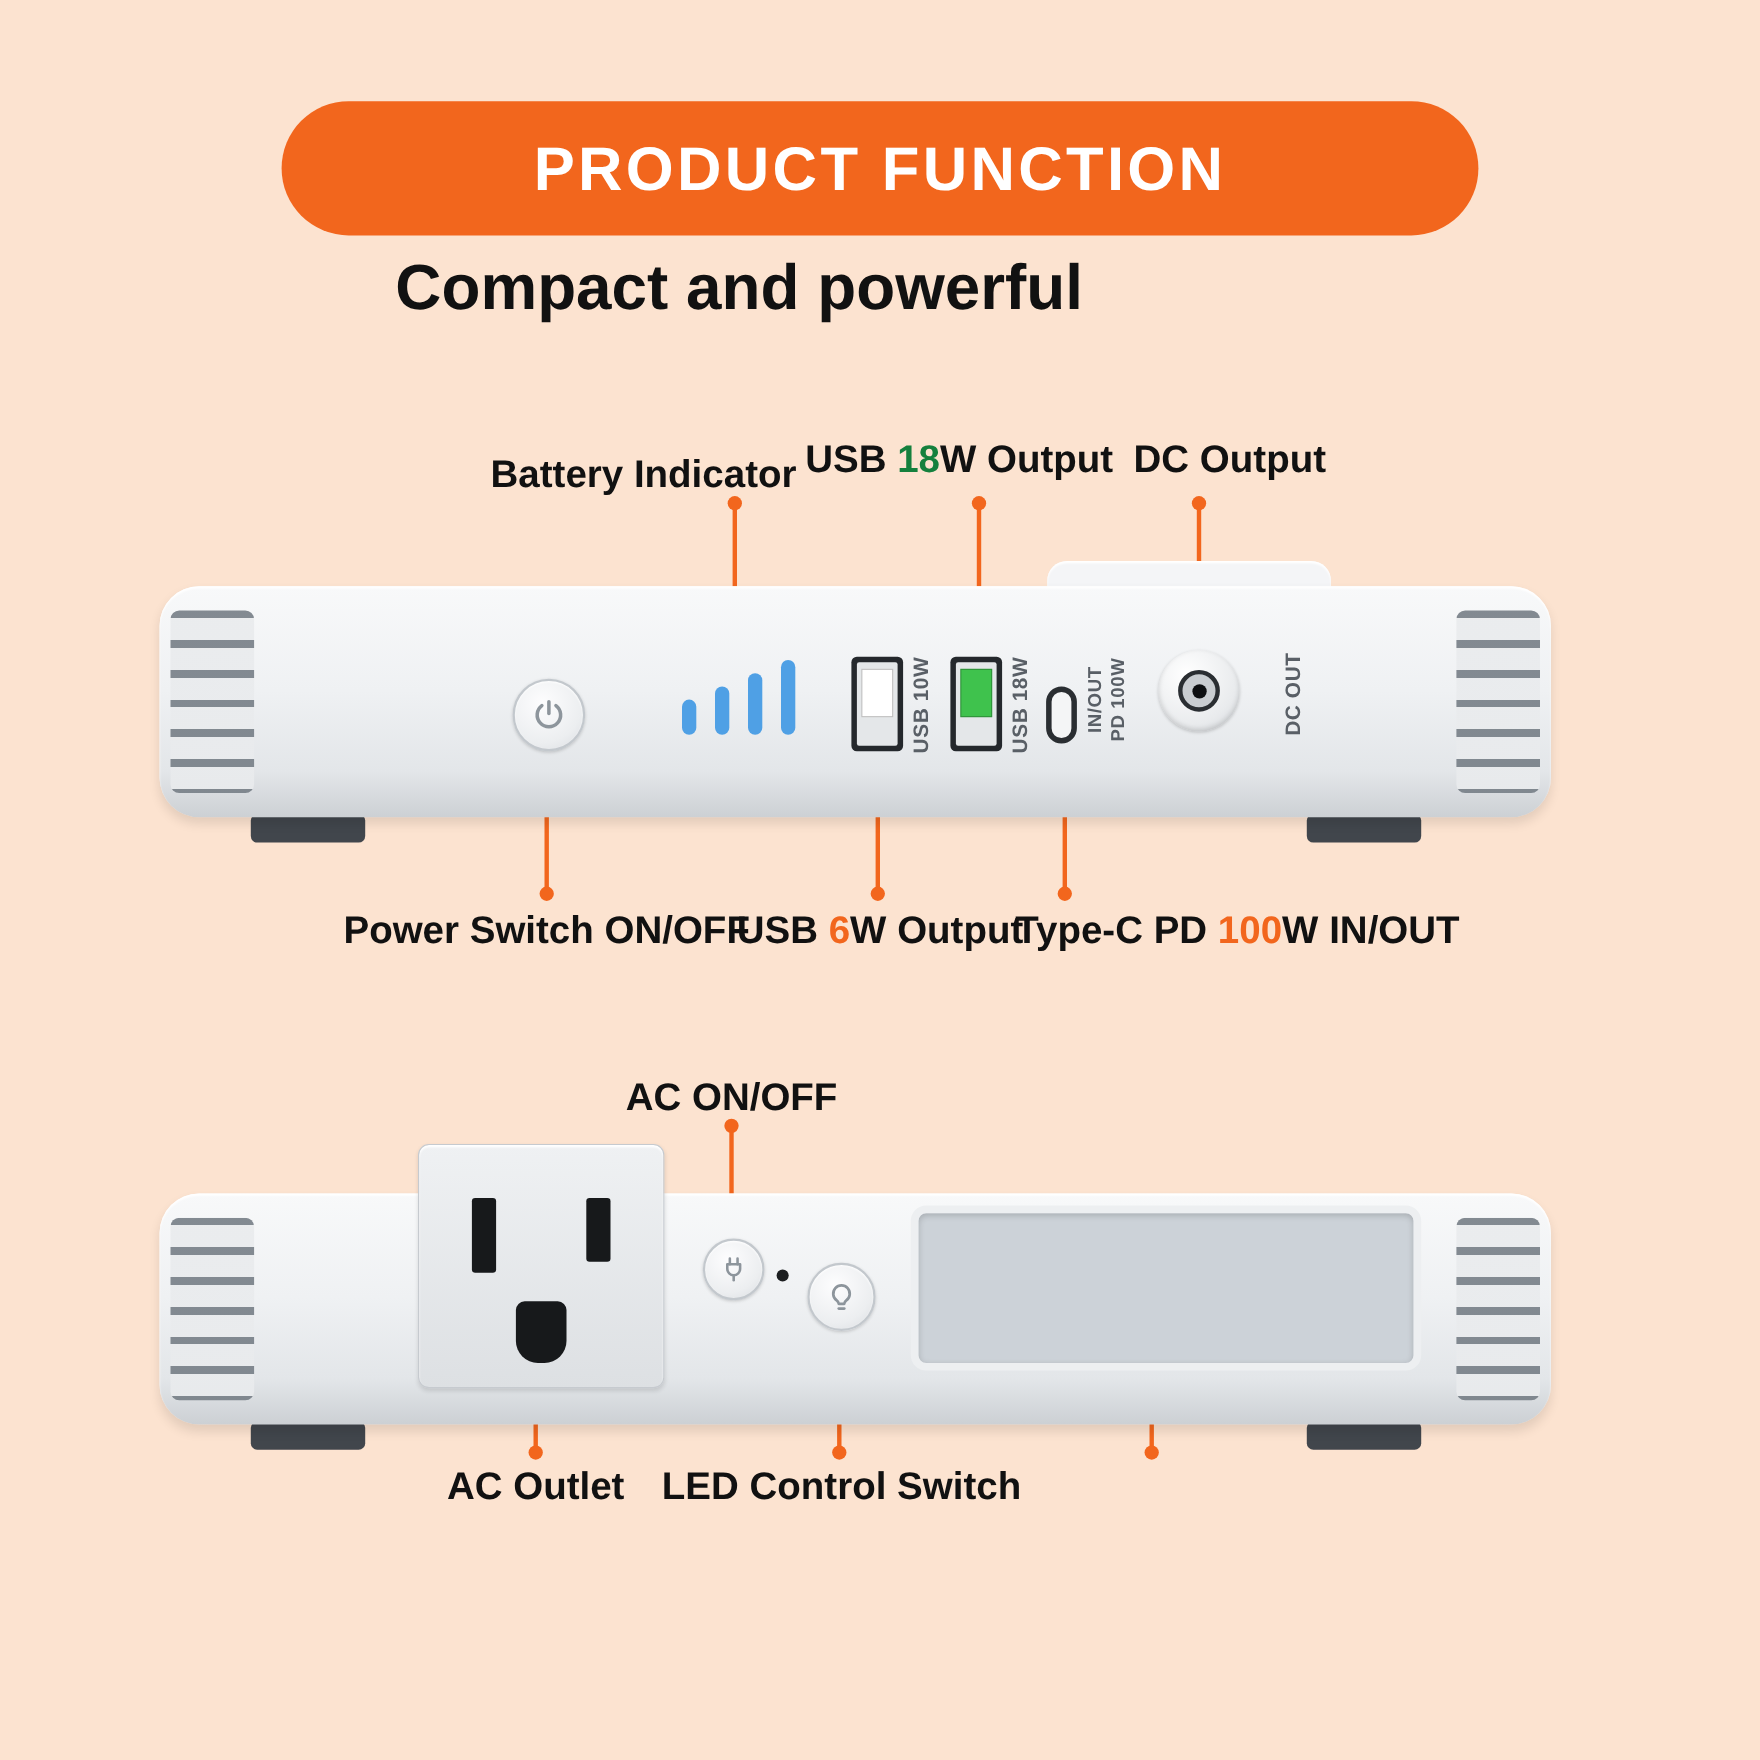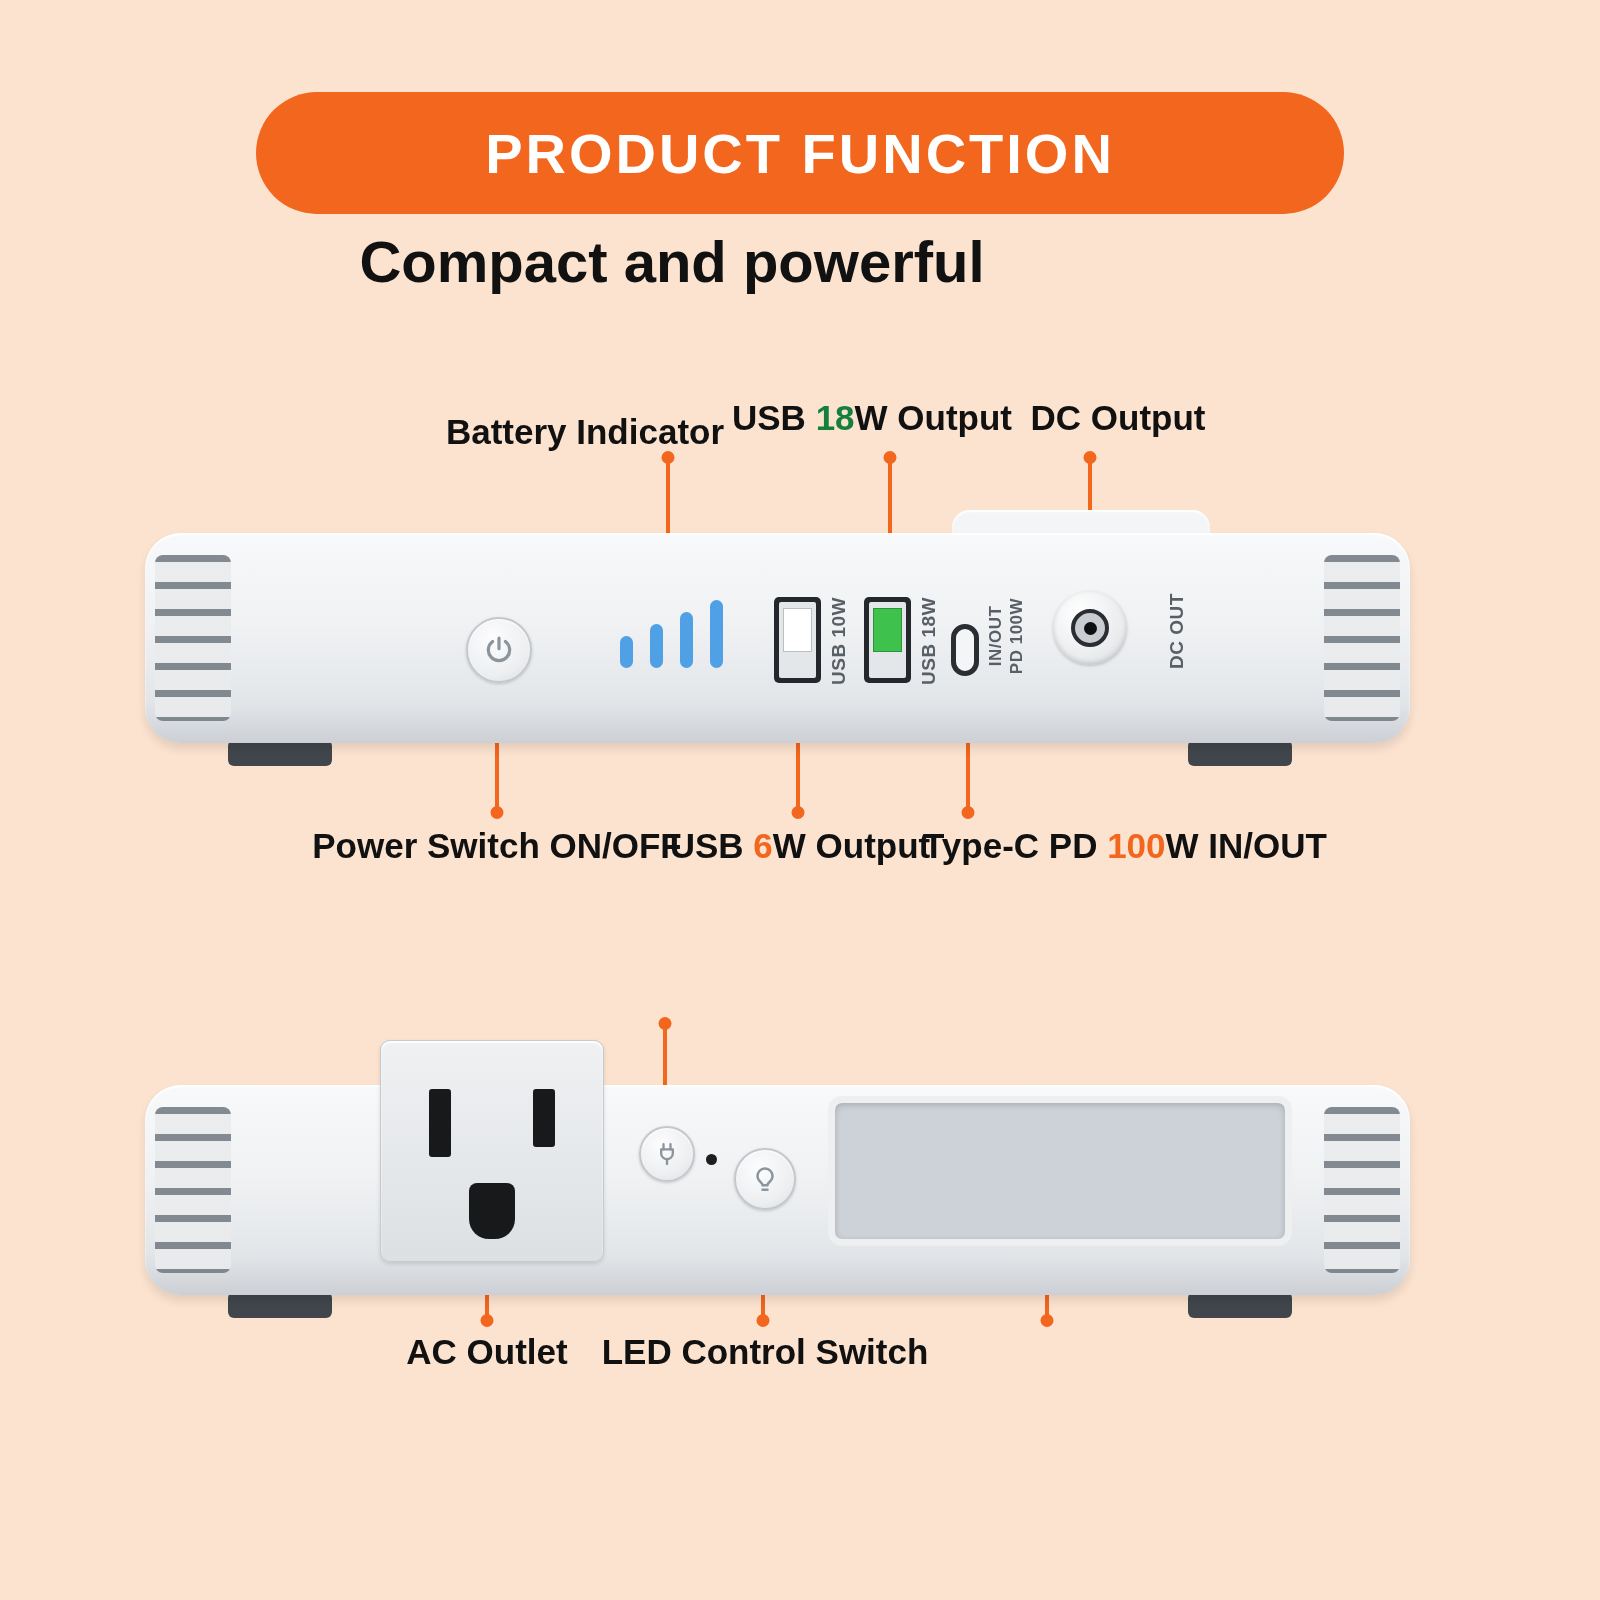--- a/index.html
+++ b/index.html
@@ -190,20 +190,21 @@
   <div class="leader" style="left:966px; top:684px; height:128px;"></div>
 
   <div class="callout-label" style="left:297px; top:826px; width:400px;">Power Switch ON/OFF</div>
   <div class="callout-label" style="left:600px; top:826px; width:400px;">
     <span>USB </span><span class="hl-orange">6</span><span>W Output</span>
   </div>
   <div class="callout-label" style="left:905px; top:826px; width:440px;">
     <span>Type-C PD </span><span class="hl-orange">100</span><span>W IN/OUT</span>
   </div>
 
+  <div class="callout-label" style="left:465px; top:978px; width:400px;">AC ON/OFF</div>
   <div class="leader" style="left:663px; top:1024px; height:110px;"></div>
 
   <div class="foot" style="left:228px; top:1292px;"></div>
   <div class="foot" style="left:1188px; top:1292px;"></div>
   <div class="device-body" style="top:1085px;">
     <div class="vent vent-left"></div>
     <div class="vent vent-right"></div>
   </div>
 
   <div class="outlet-block">

